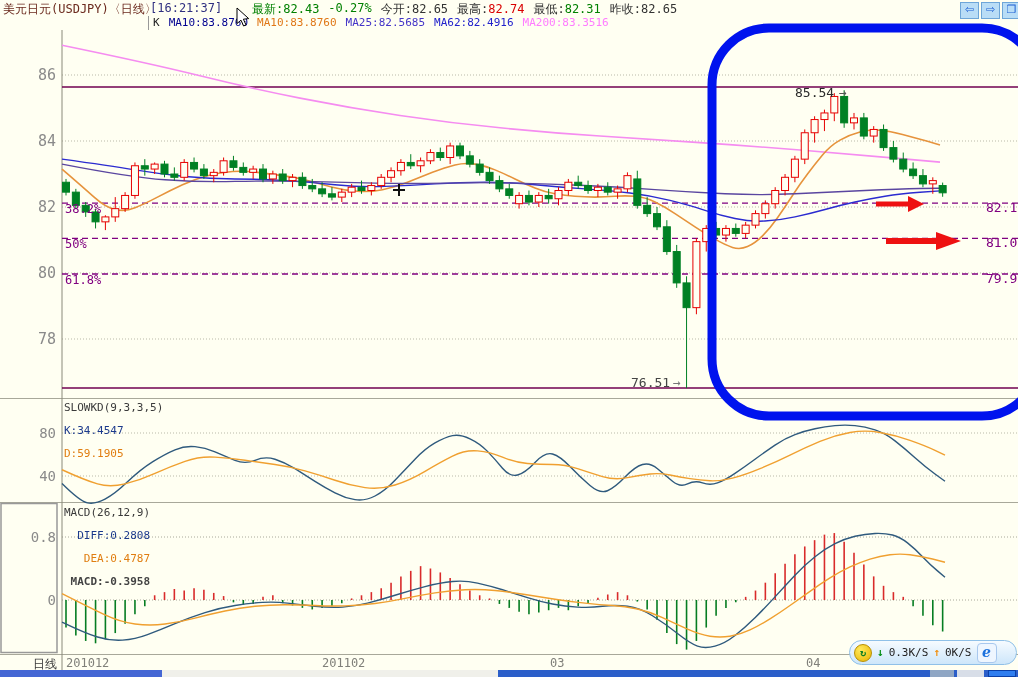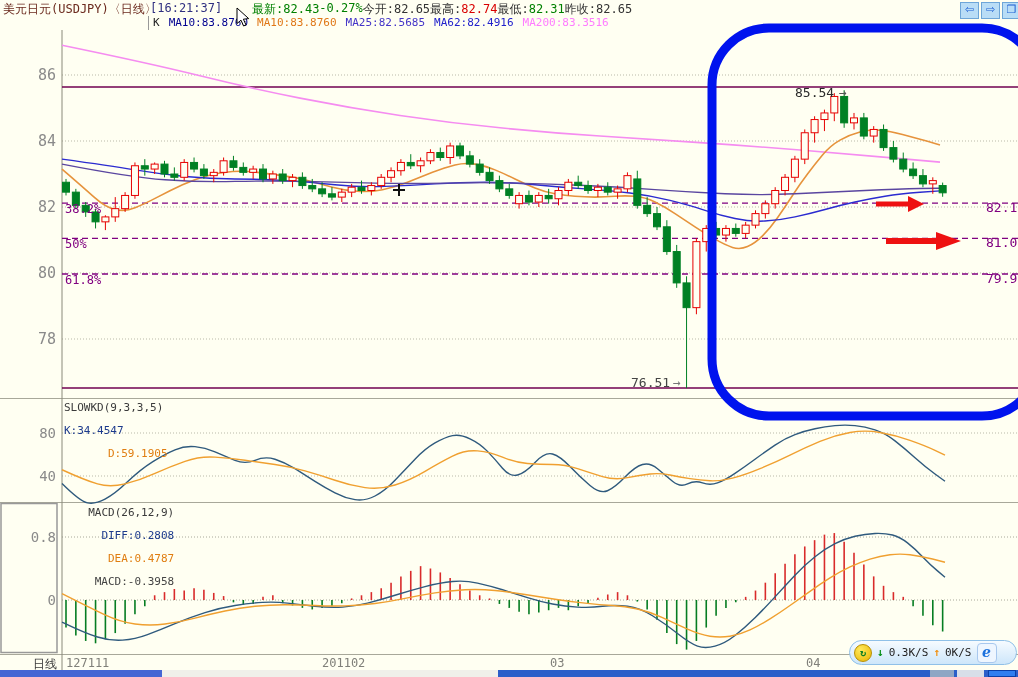--- a/index.html
+++ b/index.html
@@ -3,30 +3,30 @@
 <meta charset="utf-8">
 <style>
   html,body{margin:0;padding:0;background:#888;}
   .screen{position:relative;width:1018px;height:677px;background:#fffff2;overflow:hidden;
           font-family:"DejaVu Sans",sans-serif;}
   #chart{position:absolute;left:0;top:0;z-index:1;}
   .ovl{position:absolute;z-index:3;white-space:nowrap;}
   .topbar{left:0;top:0;width:922px;height:15px;font:12px "DejaVu Sans Mono",monospace;}
   .topbar .title{position:absolute;left:3px;top:1px;color:#6b2a1e;}
   .topbar .time{position:absolute;left:150px;top:1px;color:#303080;}
-  .quotes{position:absolute;left:252px;top:1px;display:flex;gap:0;}
+  .quotes{position:absolute;left:252px;top:1px;display:flex;gap:9px;}
   .qi i{font-style:normal;} .qi b{font-weight:normal;}
   .c-green{color:#008000;} .c-red{color:#d90000;} .c-dark{color:#333;}
   .winbtns{left:960px;top:2px;display:flex;gap:2px;}
   .winbtn{width:17px;height:15px;background:#b9ddf6;border:1px solid #6ea6d8;color:#1d5fd2;
           font-size:11px;line-height:14px;text-align:center;cursor:default;}
   .mabar{left:148px;top:16px;height:14px;font:11px "DejaVu Sans Mono",monospace;display:flex;gap:9px;
          border-left:1px solid #999;padding-left:4px;color:#222;}
   .indhdr{font:11px "DejaVu Sans Mono",monospace;display:flex;gap:10px;color:#3a3a3a;flex-direction:column;}
-  .navy{color:#1c3a8c;} .orange{color:#e07d10;padding-left:44px;} .gray{color:#444;}
+  .navy{color:#1c3a8c;} .orange{color:#e07d10;} .gray{color:#444;font-weight:bold;}
   .daterow{left:0;top:655px;width:1018px;height:15px;font:12px "DejaVu Sans Mono",monospace;color:#80807a;}
   .daterow .period{position:absolute;left:33px;top:1px;color:#3a3a3a;}
   .dlabel{position:absolute;top:1px;}
   .netmon{left:849px;top:640px;width:168px;height:25px;border-radius:13px;z-index:12;
           background:linear-gradient(#f6fbff,#cde6fa);border:1px solid #8fc0e8;
           display:flex;align-items:center;gap:5px;padding:0 4px;box-sizing:border-box;
           font:11px "DejaVu Sans Mono",monospace;color:#222;}
   .coin{width:16px;height:16px;border-radius:50%;background:radial-gradient(circle at 35% 30%,#ffe95c,#e8b400);
         border:1px solid #b98f00;color:#0a7d22;font-size:10px;line-height:15px;text-align:center;font-weight:bold;}
   .iebtn{width:18px;height:18px;border-radius:4px;background:#eef6ff;border:1px solid #a8c8ee;
@@ -421,21 +421,21 @@
 
   <div class="ovl indhdr" style="left:64px;top:506px;align-items:flex-end;">
     <span>MACD(26,12,9)</span>
     <span class="navy">DIFF:0.2808</span>
     <span class="orange">DEA:0.4787</span>
     <span class="gray">MACD:-0.3958</span>
   </div>
 
   <div class="ovl daterow">
     <span class="period">日线</span>
-    <span id="dates"><span class="dlabel" style="left: 66px;">127111</span><span class="dlabel" style="left: 322px;">201102</span><span class="dlabel" style="left: 550px;">03</span><span class="dlabel" style="left: 806px;">04</span></span>
+    <span id="dates"><span class="dlabel" style="left: 66px;">201012</span><span class="dlabel" style="left: 322px;">201102</span><span class="dlabel" style="left: 550px;">03</span><span class="dlabel" style="left: 806px;">04</span></span>
   </div>
 
   <div class="ovl netmon">
     <span class="coin">↻</span>
     <span class="dn">↓</span>
     <span>0.3K/S</span>
     <span class="up">↑</span>
     <span>0K/S</span>
     <span class="iebtn">e</span>
   </div>

